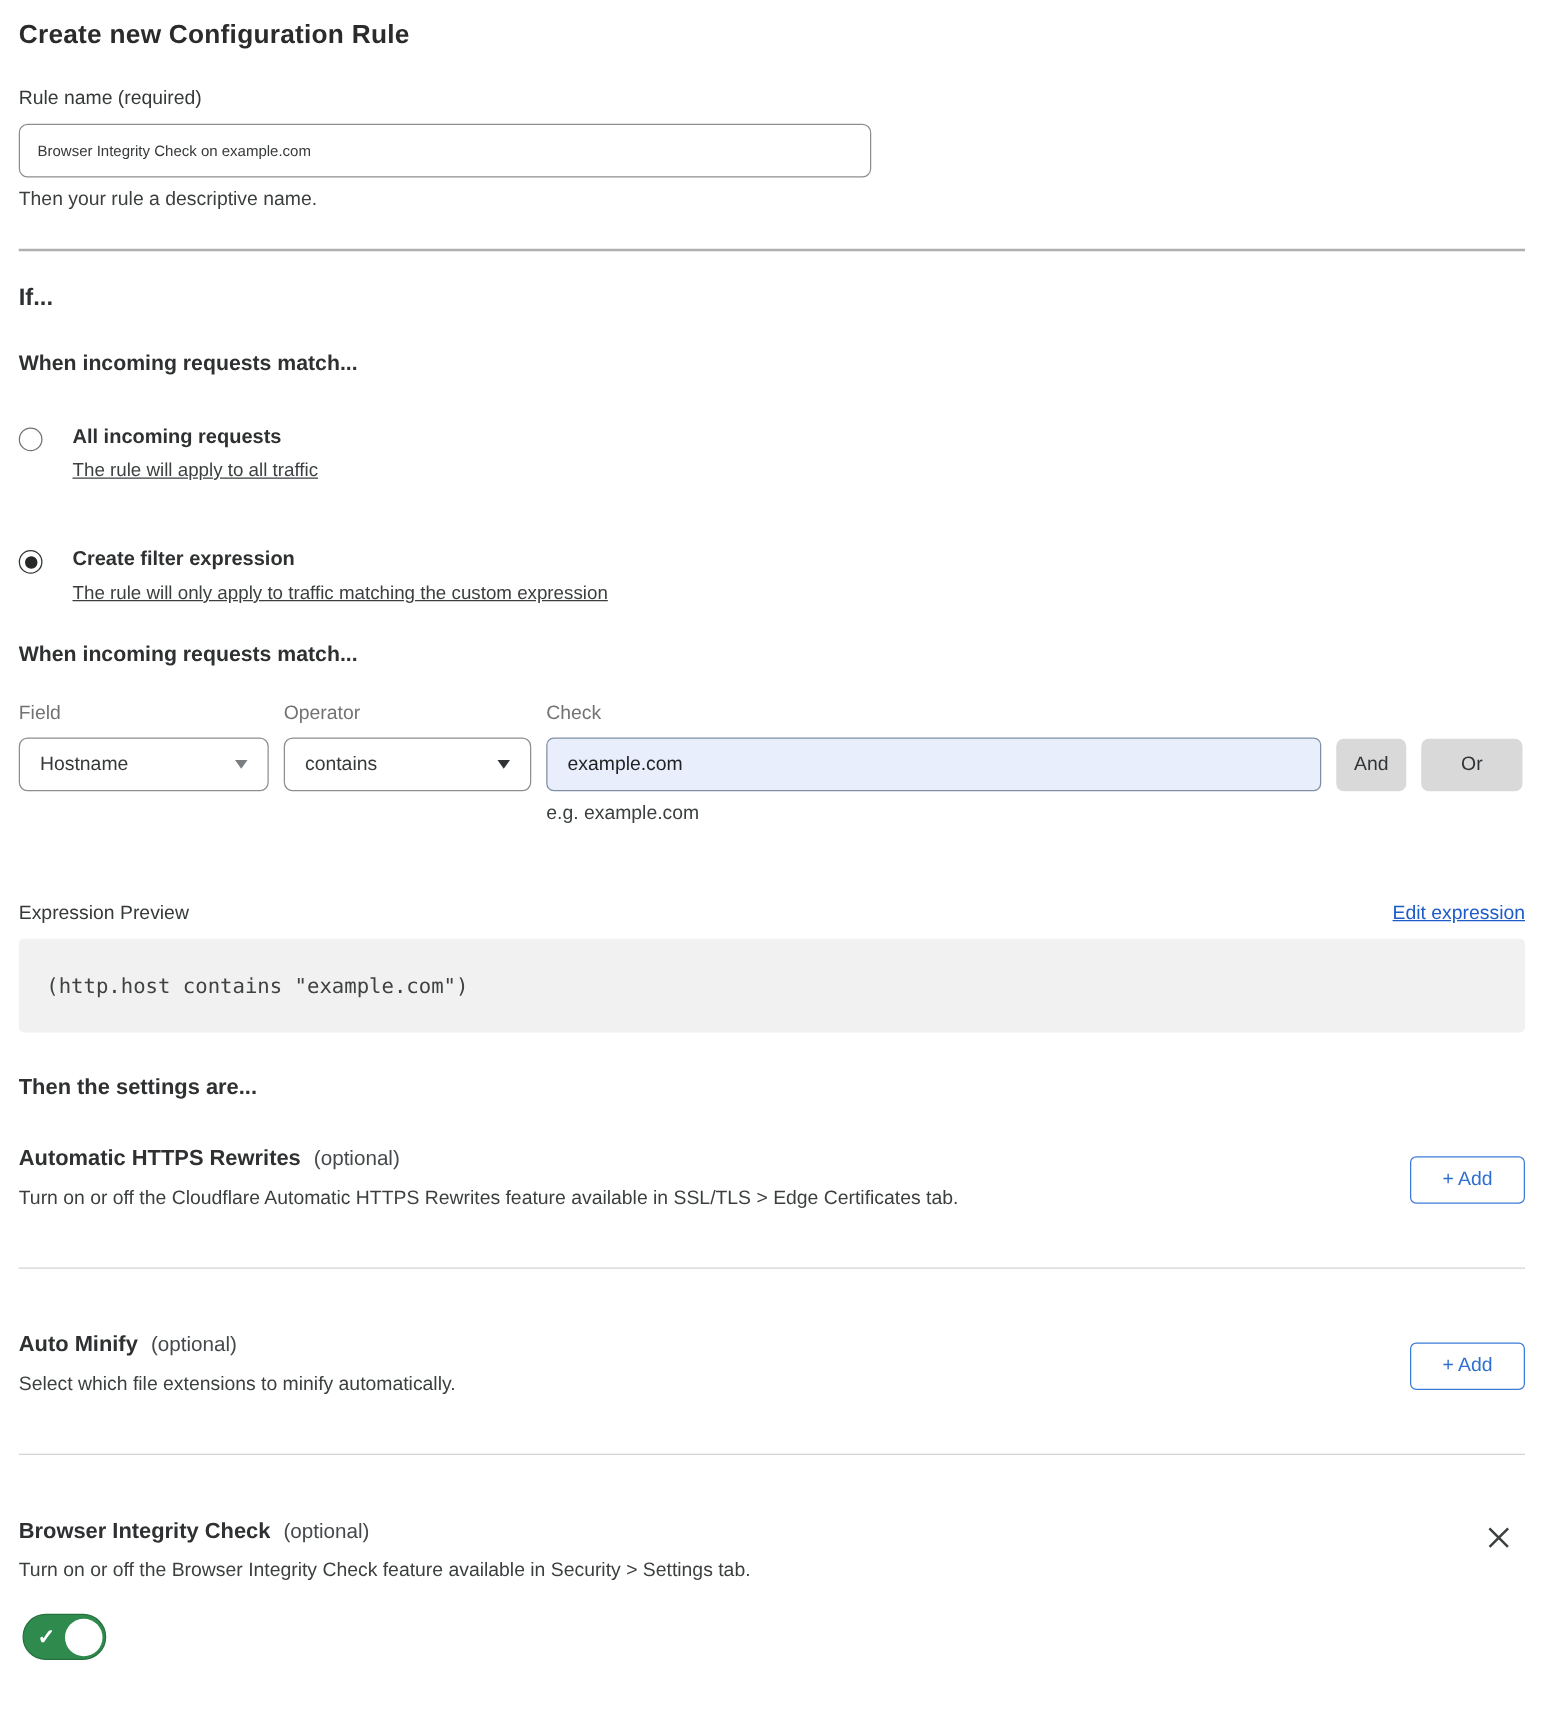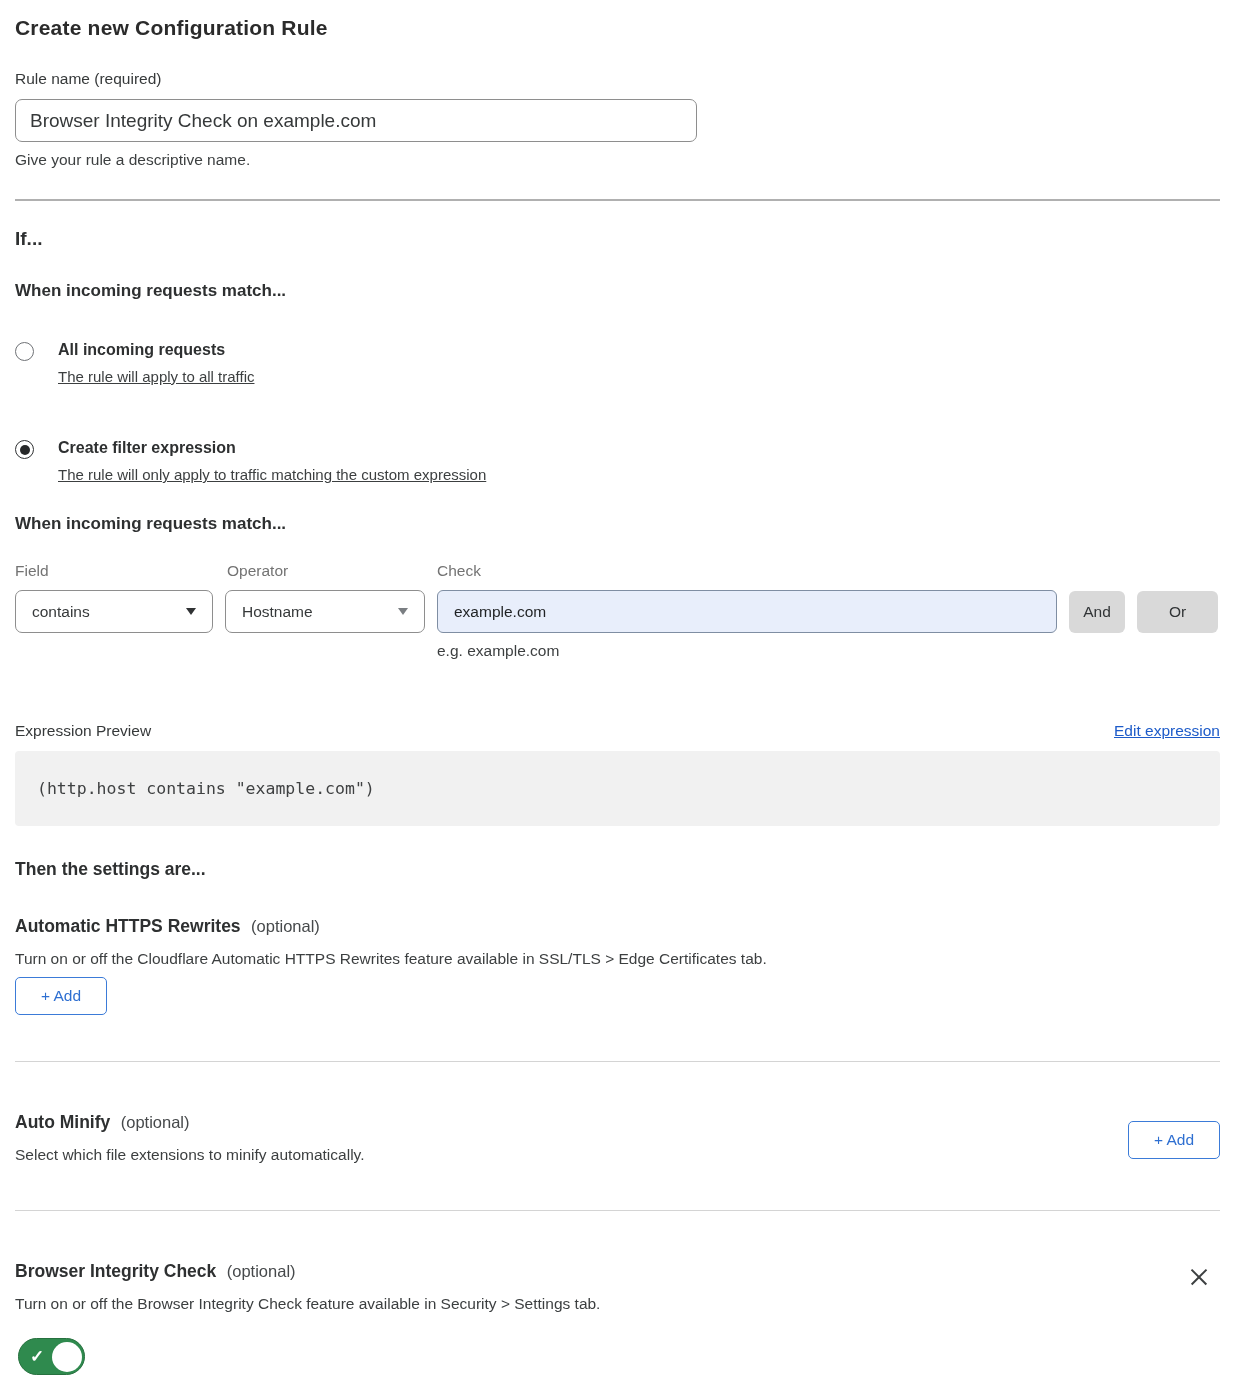--- a/index.html
+++ b/index.html
@@ -23,21 +23,21 @@
 
   .field-label { font-size: 15.5px; color: #36393a; margin-top: 30px; }
 
   .rule-name-input {
     margin-top: 11px;
     width: 682px;
     height: 43px;
     border: 1px solid #8e8e8e;
     border-radius: 7px;
     padding: 0 14px;
-    font-size: 19px;
+    font-size: 12px;
     font-family: "Liberation Sans", sans-serif;
     color: #36393a;
     outline: none;
     display: block;
     background: #fff;
   }
   .help-text { font-size: 15.5px; color: #3c3f40; margin-top: 9px; }
 
   .divider-strong {
     border: none;
@@ -160,21 +160,21 @@
   }
   .code-text {
     font-family: "DejaVu Sans Mono", monospace;
     font-size: 16.5px;
     color: #3f4142;
   }
 
   h3.then-heading { font-size: 17.5px; font-weight: 700; color: #2e3031; margin-top: 33px; }
 
   .setting-row { display: flex; justify-content: space-between; align-items: flex-start; }
-  .setting-row.s1 { margin-top: 36px; flex-direction: column; }
+  .setting-row.s1 { margin-top: 36px; }
   .setting-row.s2 { margin-top: 50px; }
   .setting-row.s3 { margin-top: 50px; }
   .setting-title { font-size: 17.5px; font-weight: 700; color: #2e3031; display: inline; }
   .setting-optional { font-size: 16.5px; font-weight: 400; color: #46494b; display: inline; margin-left: 6px; }
   .setting-desc { font-size: 15.5px; color: #3c3f40; margin-top: 13px; }
   .btn-add {
     width: 92px;
     height: 38px;
     background: #ffffff;
     border: 1.5px solid #3b7bd8;
@@ -240,21 +240,21 @@
 </style>
 </head>
 <body>
 
 <div class="container">
 
   <h1 class="page-title">Create new Configuration Rule</h1>
 
   <div class="field-label">Rule name (required)</div>
   <input type="text" class="rule-name-input" value="Browser Integrity Check on example.com" style="">
-  <div class="help-text">Give your rule a descriptive name.</div>
+  <div class="help-text">Then your rule a descriptive name.</div>
 
   <hr class="divider-strong">
 
   <h2 class="if-heading">If...</h2>
   <h3 class="sub-heading">When incoming requests match...</h3>
 
   <div class="radio-option first">
     <div class="radio-circle"></div>
     <div class="radio-texts">
       <div class="radio-label">All incoming requests</div>
@@ -272,27 +272,27 @@
 
   <h3 class="sub-heading">When incoming requests match...</h3>
 
   <div class="builder-labels">
     <div class="lbl-field">Field</div>
     <div class="lbl-operator">Operator</div>
     <div class="lbl-value">Check</div>
   </div>
 
   <div class="builder-row">
+    <div class="select-box select-field">
+      <span>Hostname</span>
+      <span class="caret muted"></span>
+    </div>
     <div class="select-box select-operator">
       <span>contains</span>
       <span class="caret"></span>
-    </div>
-    <div class="select-box select-field">
-      <span>Hostname</span>
-      <span class="caret muted"></span>
     </div>
     <input type="text" class="value-input" value="example.com" style="">
     <button class="btn-gray btn-and">And</button>
     <button class="btn-gray btn-or">Or</button>
   </div>
 
   <div class="value-hint">e.g. example.com</div>
 
   <div class="preview-row">
     <div class="preview-label">Expression Preview</div>

